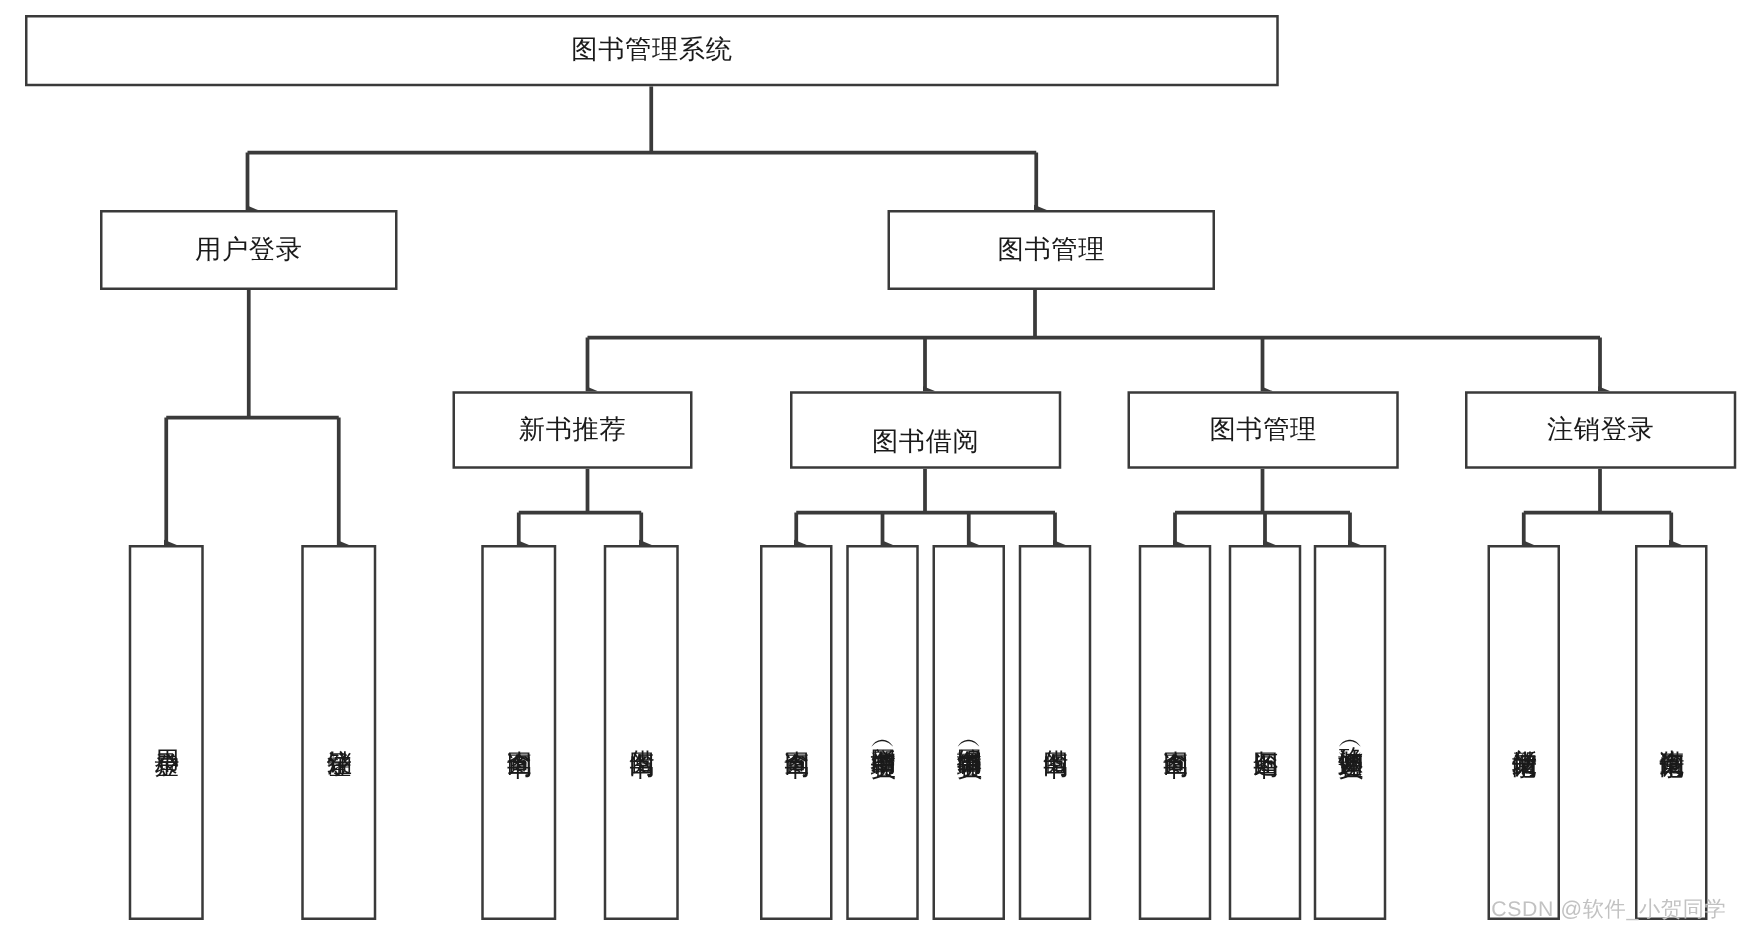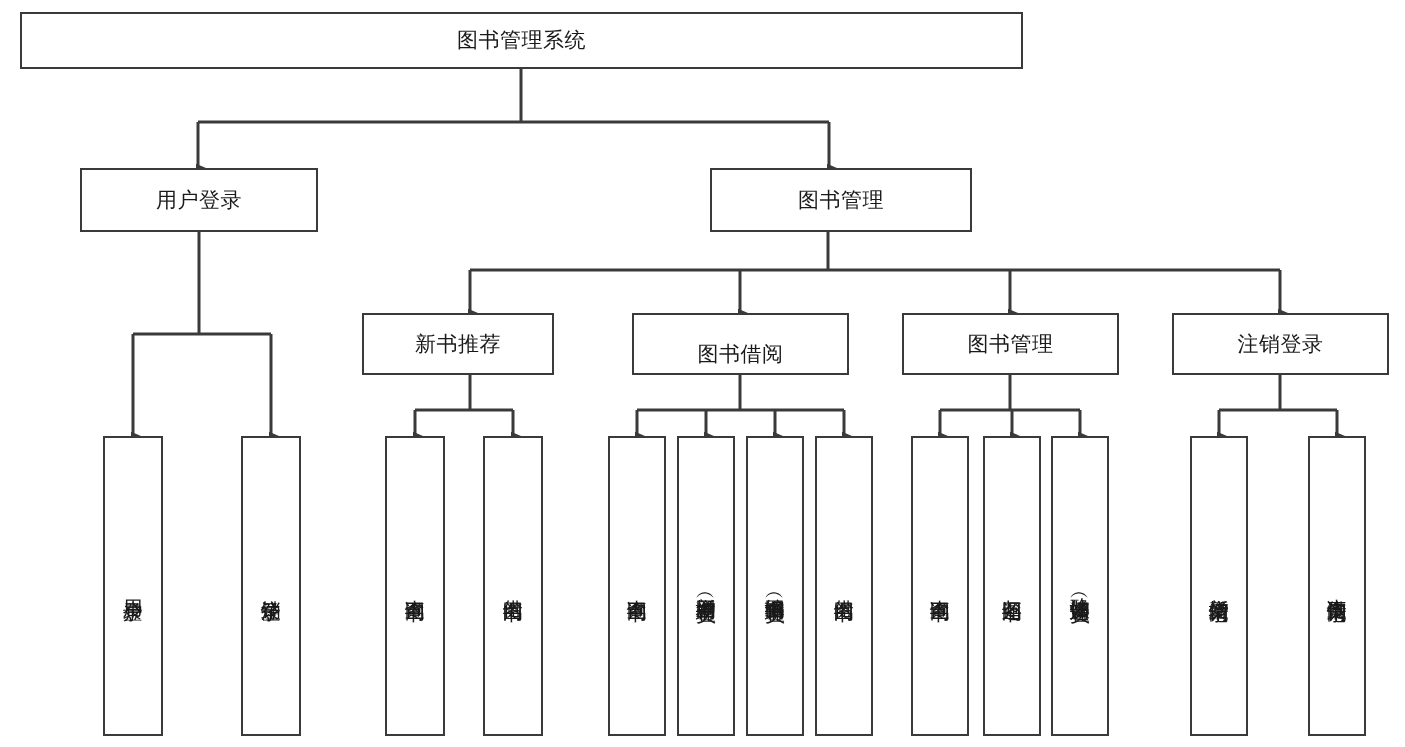--- a/index.html
+++ b/index.html
@@ -163,14 +163,15 @@
         <span class="node-label-v" style="color: rgb(26, 26, 26);">确认归还（管理员）</span>
       </div>
       <div class="node-box" style="left: 1190px; top: 436px; width: 58px; height: 300px; border-color: rgb(58, 58, 58); background: rgb(255, 255, 255);">
         <span class="node-label-v" style="color: rgb(26, 26, 26);">新增借阅记录</span>
       </div>
       <div class="node-box" style="left: 1308px; top: 436px; width: 58px; height: 300px; border-color: rgb(58, 58, 58); background: rgb(255, 255, 255);">
         <span class="node-label-v" style="color: rgb(26, 26, 26);">查询借阅记录</span>
       </div>
     </div>
 
+  <div class="watermark" style="left: 1193px; top: 716px; color: rgb(194, 194, 194);">CSDN @软件_小贺同学</div>
 
 </div>
 
 </body></html>

